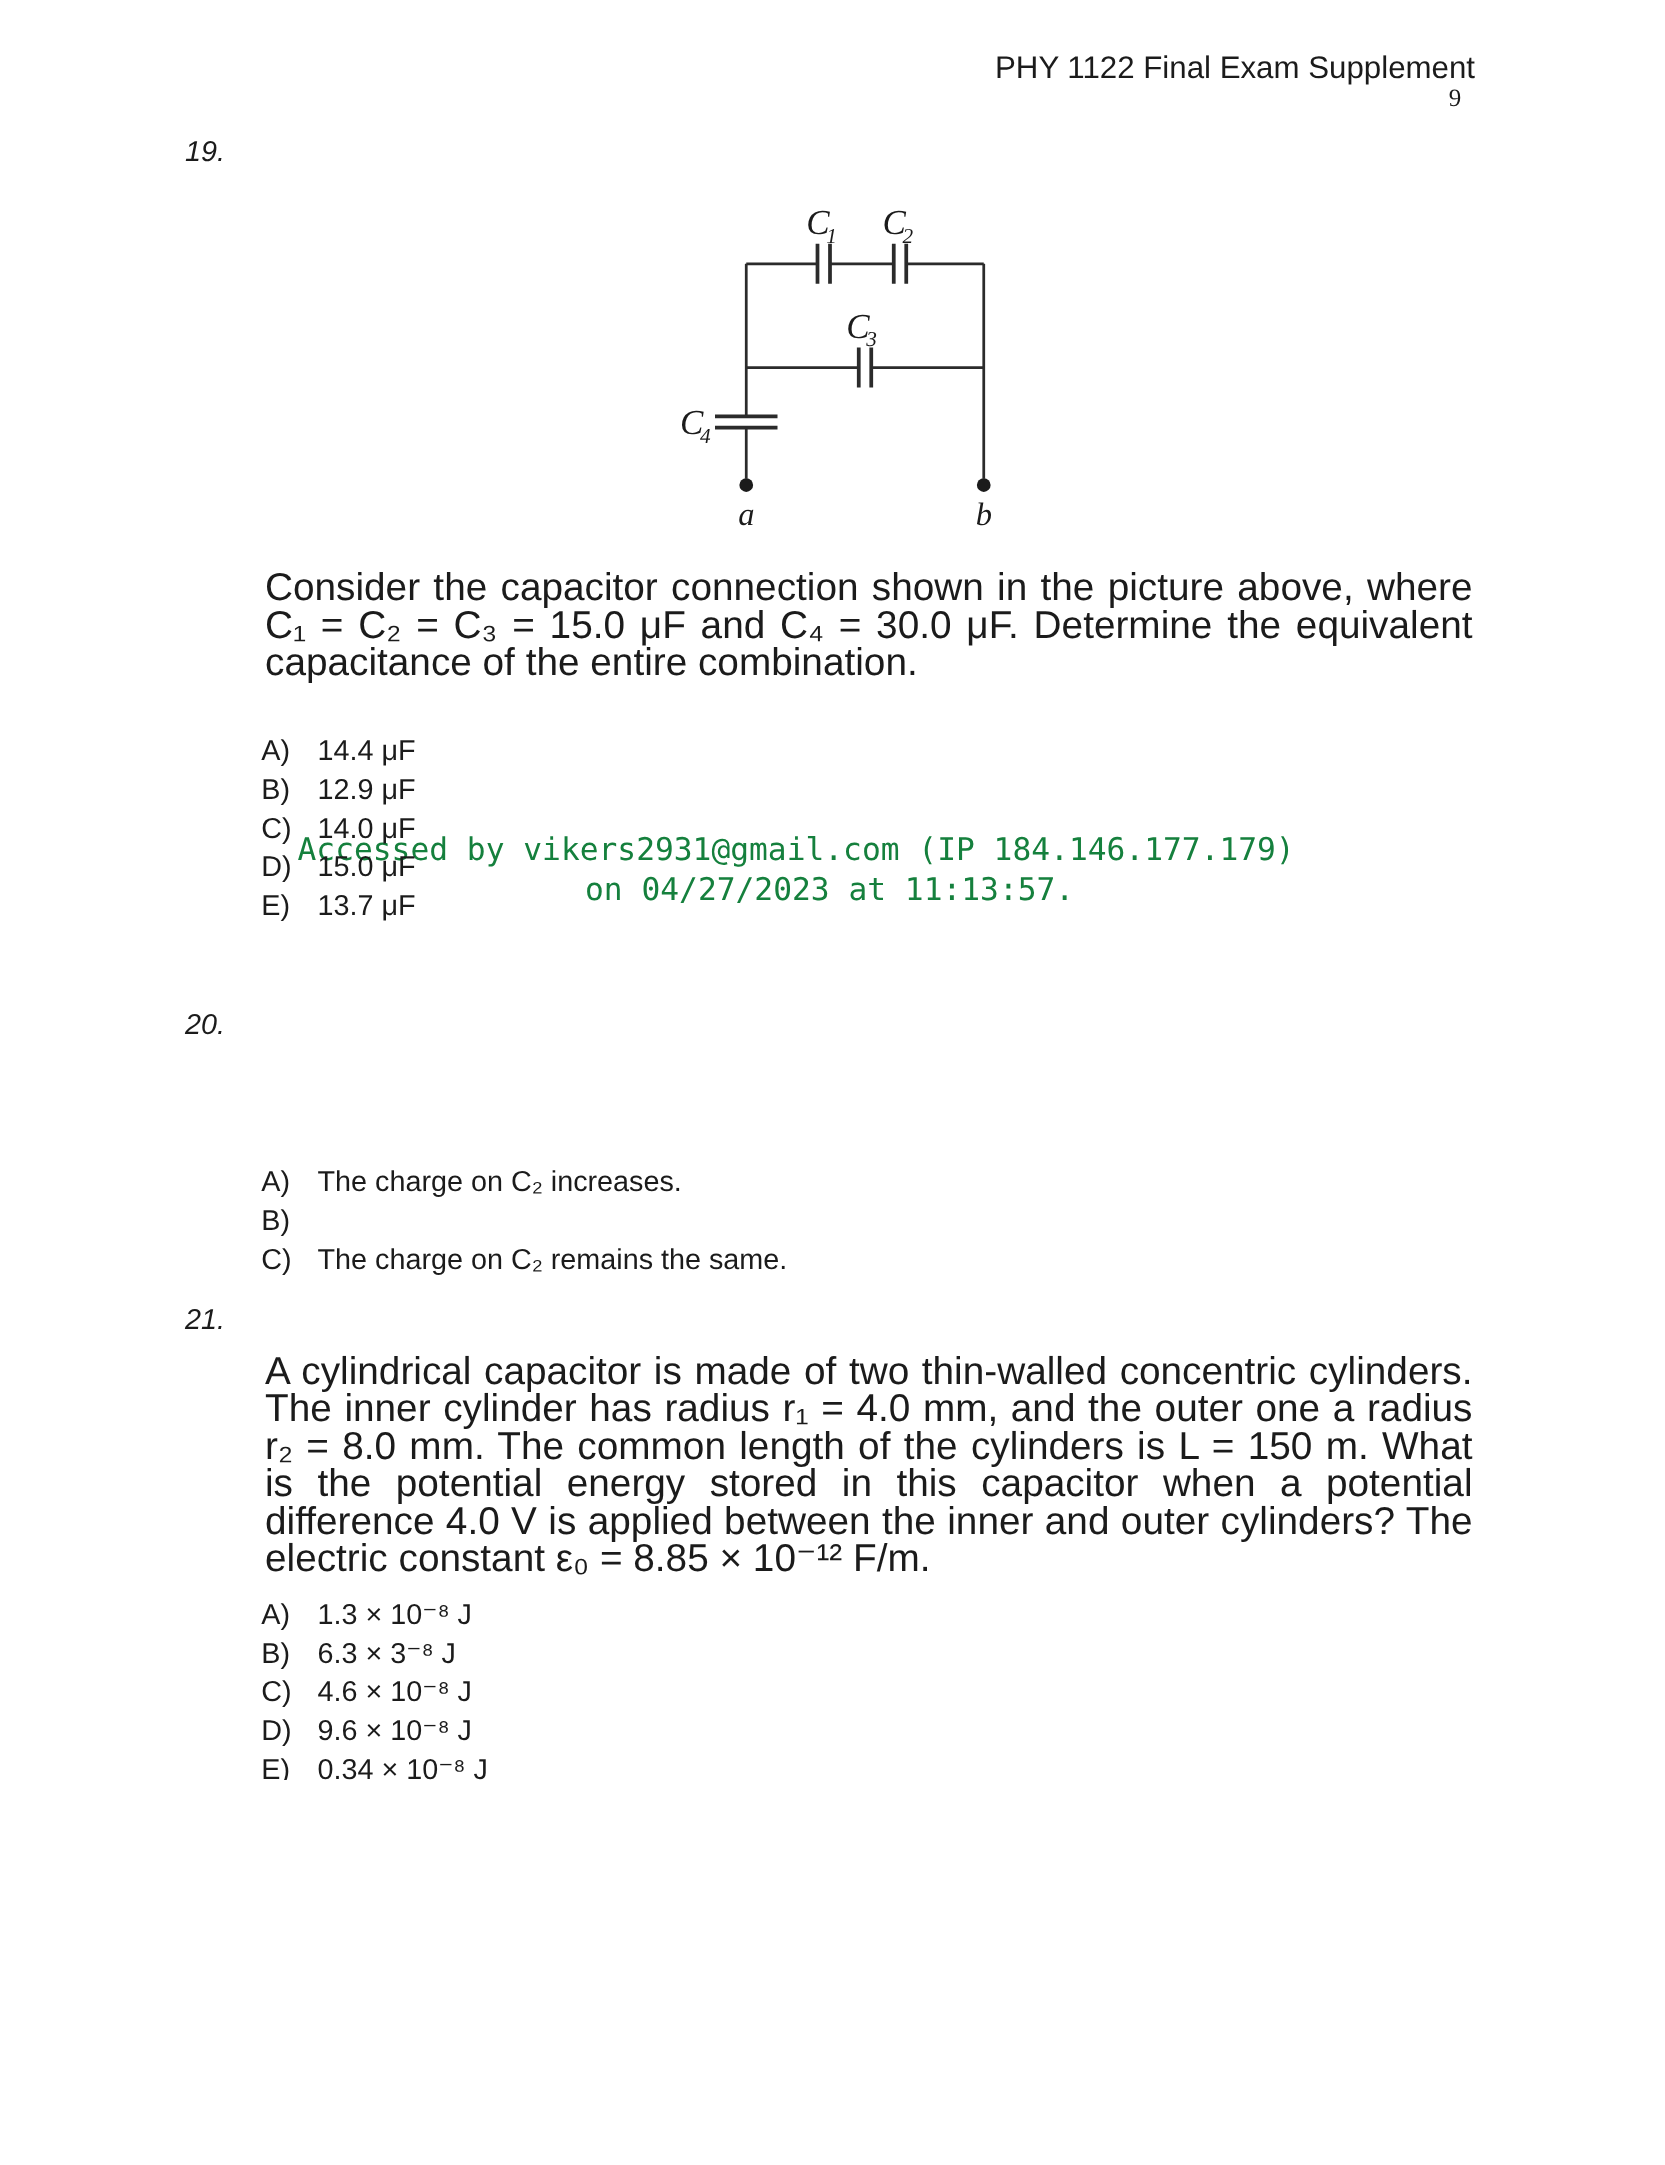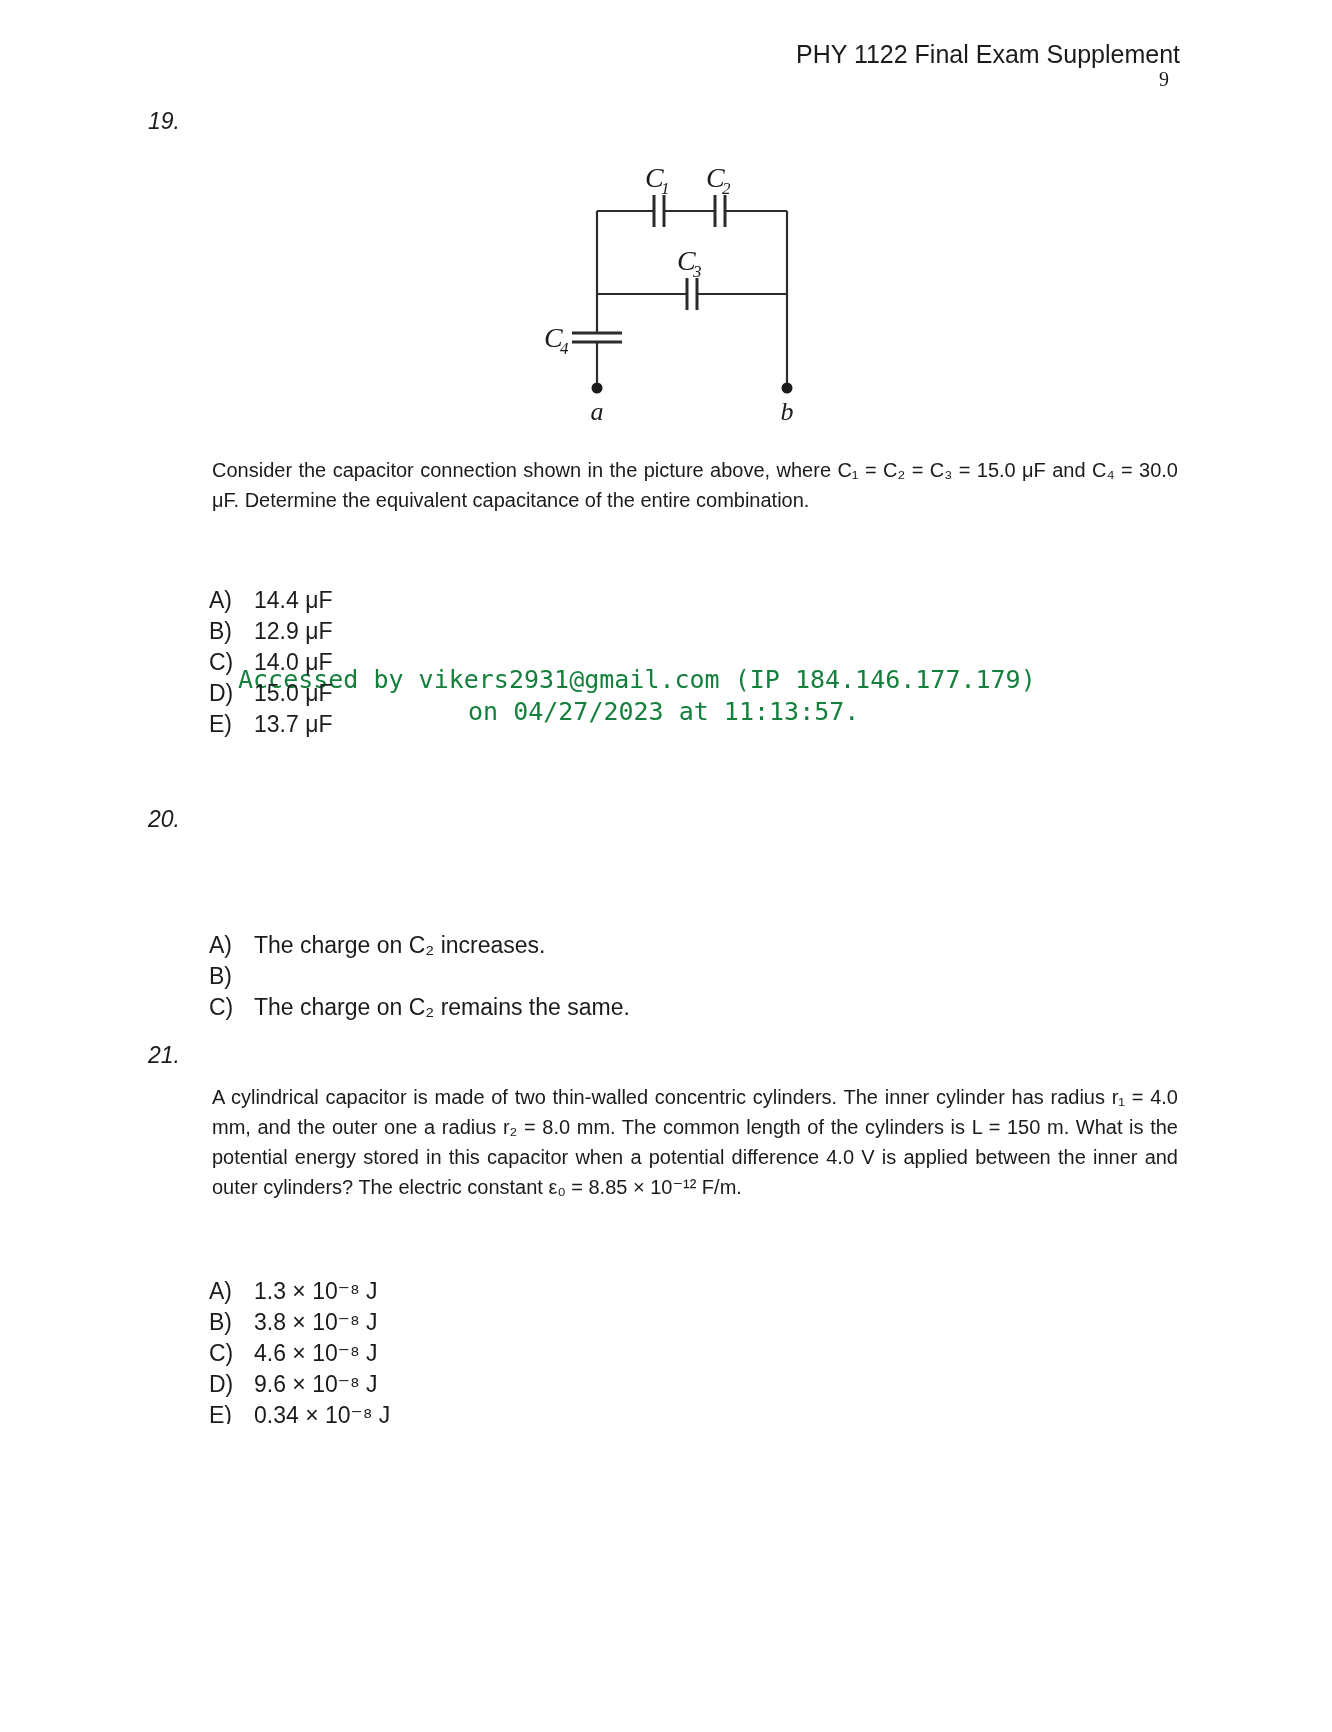--- a/index.html
+++ b/index.html
@@ -6,21 +6,21 @@
   #page {
     position:relative; width:1332px; height:1424px; background:#ffffff;
     font-family:"Liberation Sans","DejaVu Sans",sans-serif; color:#1b1b1b;
     overflow:hidden;
   }
   .hdr-title { position:absolute; left:0; right:152px; top:40px; text-align:right;
     font-size:25px; }
   .hdr-page  { position:absolute; left:0; right:163px; top:68px; text-align:right;
     font-family:"Liberation Serif","DejaVu Serif",serif; font-size:20px; }
   .qnum { position:absolute; left:148px; font-size:23px;font-style:italic; }
-  .qtext { position:absolute; left:212px; width:966px; font-size:20px;
+  .qtext { position:absolute; left:212px; width:966px; font-size:31px;
     line-height:30px; text-align:justify; }
   .opts { position:absolute; left:209px; z-index:2; }
   .opt-row { display:flex; font-size:23px; line-height:31px; }
   .opt-label { width:45px; flex:0 0 45px; }
   .watermark { position:absolute; z-index:1;
     font-family:"DejaVu Sans Mono","Liberation Mono",monospace;
     font-size:25px; color:#15803d; white-space:nowrap; }
   .footer-page { position:absolute; left:0; right:150px; top:1653px;
     text-align:right; font-size:29px; }
   svg.fig { position:absolute; left:460px; top:140px; }
@@ -126,21 +126,21 @@
   <div class="qnum" style="top:1042px">21.</div>
   <div class="qtext" style="top:1082px">A cylindrical capacitor is made of two thin-walled concentric cylinders.  The inner cylinder has radius r₁ = 4.0 mm, and the outer one a radius r₂ = 8.0 mm.  The common length of the cylinders is L = 150 m.  What is the potential energy stored in this capacitor when a potential difference 4.0 V is applied between the inner and outer cylinders?  The electric constant ε₀ = 8.85 × 10⁻¹² F/m.</div>
 
   <div class="opts" style="top:1276px">
     <div class="opt-row">
       <span class="opt-label">A)</span>
       <span>1.3 × 10⁻⁸ J</span>
     </div>
     <div class="opt-row">
       <span class="opt-label">B)</span>
-      <span>3.8 × 10⁻⁸ J</span>
+      <span>6.3 × 3⁻⁸ J</span>
     </div>
     <div class="opt-row">
       <span class="opt-label">C)</span>
       <span>4.6 × 10⁻⁸ J</span>
     </div>
     <div class="opt-row">
       <span class="opt-label">D)</span>
       <span>9.6 × 10⁻⁸ J</span>
     </div>
     <div class="opt-row">

